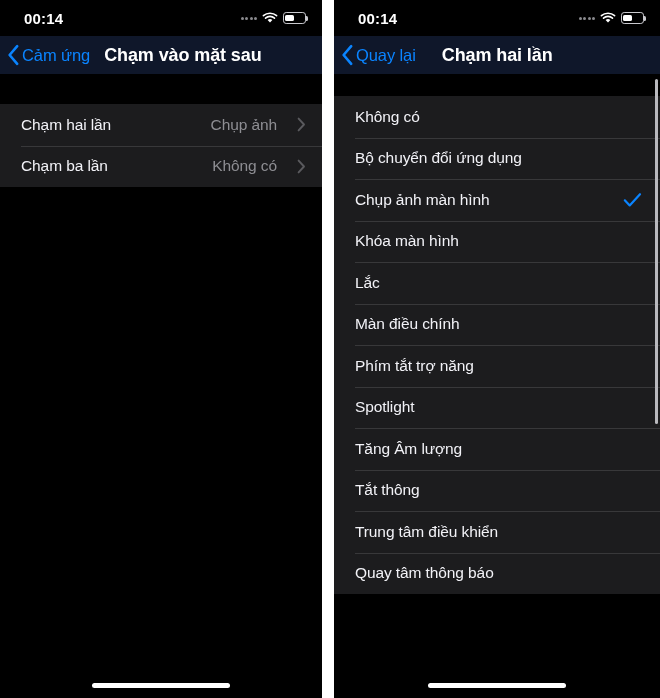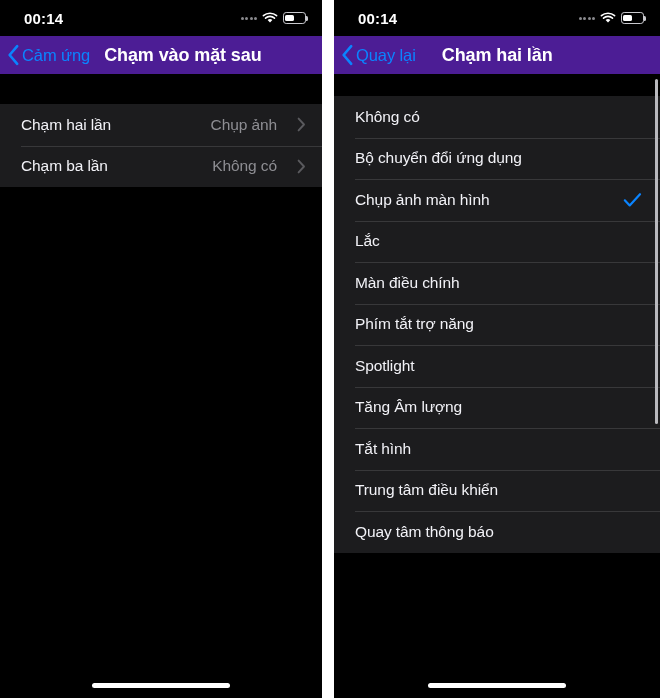--- a/index.html
+++ b/index.html
@@ -77,21 +77,21 @@
   .battery-fill {
     height: 100%;
     background: #ffffff;
     border-radius: 1.6px;
   }
 
   
   .navbar {
     position: relative;
     height: 38px;
-    background: #4c1d95;
+    background: #0f172a;
     display: flex;
     align-items: center;
   }
   .back-btn {
     display: flex;
     align-items: center;
     gap: 2px;
     padding-left: 7px;
     cursor: pointer;
   }
@@ -294,20 +294,23 @@
         </div>
 
         <div class="row">
           <span class="row-label">Chụp ảnh màn hình</span>
           <svg class="check" width="19" height="16" viewBox="0 0 19 16">
             <path d="M1.8 8.3 L6.7 13.4 L17 2.2" stroke="#0a84ff" stroke-width="2.2" fill="none" stroke-linecap="round" stroke-linejoin="round"></path>
           </svg>
         </div>
 
 
+        <div class="row">
+          <span class="row-label">Khóa màn hình</span>
+        </div>
 
         <div class="row">
           <span class="row-label">Lắc</span>
         </div>
 
         <div class="row">
           <span class="row-label">Màn điều chính</span>
         </div>
 
         <div class="row">
@@ -316,21 +319,21 @@
 
         <div class="row">
           <span class="row-label">Spotlight</span>
         </div>
 
         <div class="row">
           <span class="row-label">Tăng Âm lượng</span>
         </div>
 
         <div class="row">
-          <span class="row-label">Tắt hình</span>
+          <span class="row-label">Tắt thông</span>
         </div>
 
 
         <div class="row">
           <span class="row-label">Trung tâm điều khiển</span>
         </div>
 
         <div class="row">
           <span class="row-label">Quay tâm thông báo</span>
         </div>

